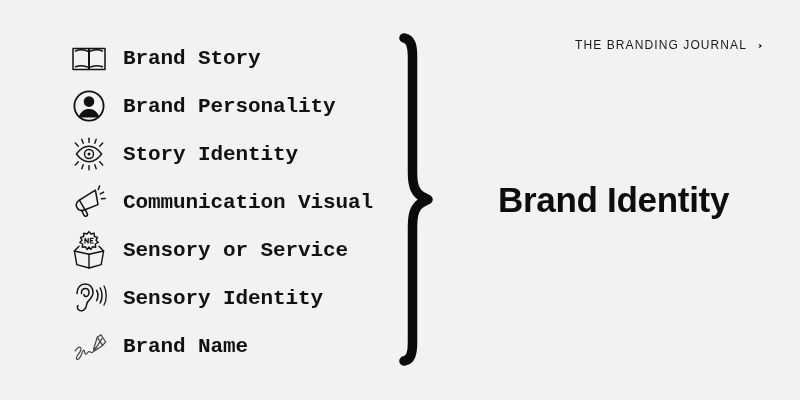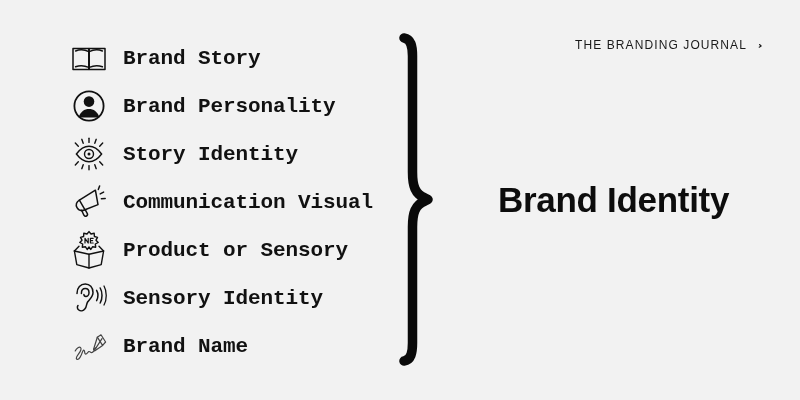--- a/index.html
+++ b/index.html
@@ -197,21 +197,21 @@
             <path d="M19 1.6 L21.0 4.0 L24.2 3.3 L24.4 6.5 L27.5 7.4 L26.0 10.2 L28.2 12.5 L25.3 14.0 L25.7 17.2 L22.5 16.8 L20.8 19.5 L19 17.0 L17.2 19.5 L15.5 16.8 L12.3 17.2 L12.7 14.0 L9.8 12.5 L12.0 10.2 L10.5 7.4 L13.6 6.5 L13.8 3.3 L17.0 4.0 Z"></path>
             <path d="M15.0 8.3 L15.0 13.0 M15.0 8.3 L18.2 13.0 M18.2 13.0 L18.2 8.3" stroke-width="1.2"></path>
             <path d="M20.4 8.3 L20.4 13.0 L23.2 13.0 M20.4 10.6 L22.6 10.6 M20.4 8.3 L23.2 8.3" stroke-width="1.2"></path>
             <path d="M4.4 21.0 L19 24.2 L33.6 21.0 L29.0 16.2"></path>
             <path d="M9.0 16.2 L4.4 21.0"></path>
             <path d="M4.4 21.0 L6.8 34.6 L19 38.0 L31.2 34.6 L33.6 21.0"></path>
             <path d="M19 24.2 L19 38.0"></path>
           </g>
         </svg>
       </span>
-      <span class="item-label">Product or Sensory</span>
+      <span class="item-label">Sensory or Service</span>
     </div>
 
     <div class="list-item">
       <span class="item-icon">
         <svg width="38" height="36" viewBox="0 0 38 36">
           <g fill="none" stroke="#111" stroke-width="1.5" stroke-linejoin="round" stroke-linecap="round">
             <path d="M7.0 13.4 C7.0 7.6 10.6 4.0 15.2 4.0 C19.8 4.0 23.0 7.4 23.0 12.6 C23.0 17.4 19.2 19.6 17.6 22.0 C16.2 24.2 16.8 26.6 15.0 28.8 C13.4 30.8 10.6 31.4 8.8 30.0 C7.2 28.8 7.0 26.8 8.0 25.6"></path>
             <path d="M11.4 13.4 C11.4 10.4 13.0 8.6 15.3 8.6 C17.6 8.6 19.0 10.4 19.0 12.8 C19.0 15.0 17.4 16.4 15.9 16.4 C14.7 16.4 13.9 15.6 13.9 14.6"></path>
             <path d="M26.6 10.4 C28.2 13.2 28.2 17.6 26.6 20.6"></path>
             <path d="M30.2 8.0 C32.6 12.2 32.6 18.8 30.2 23.0"></path>

